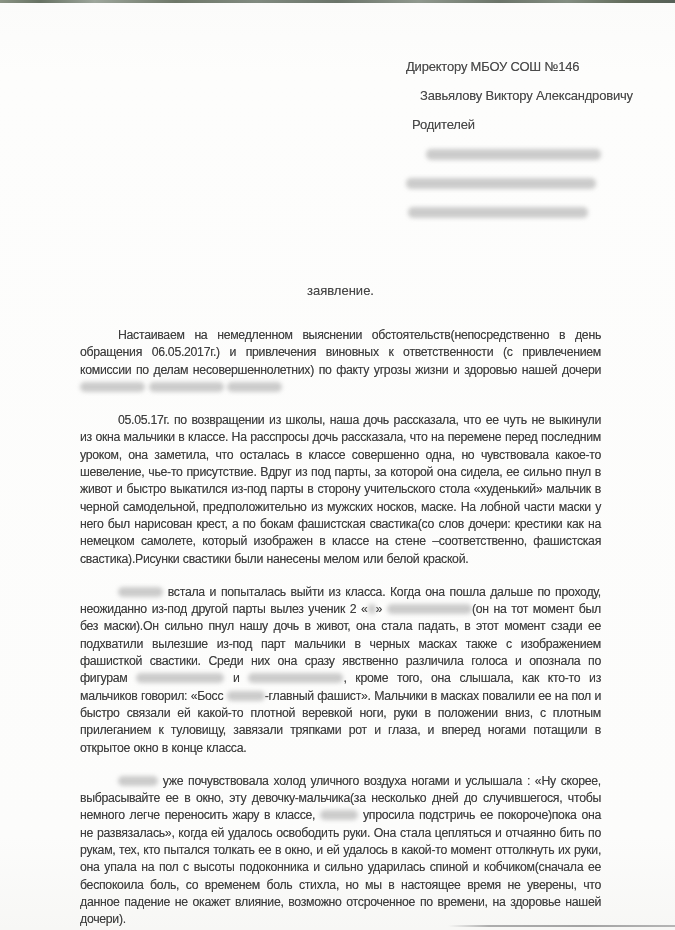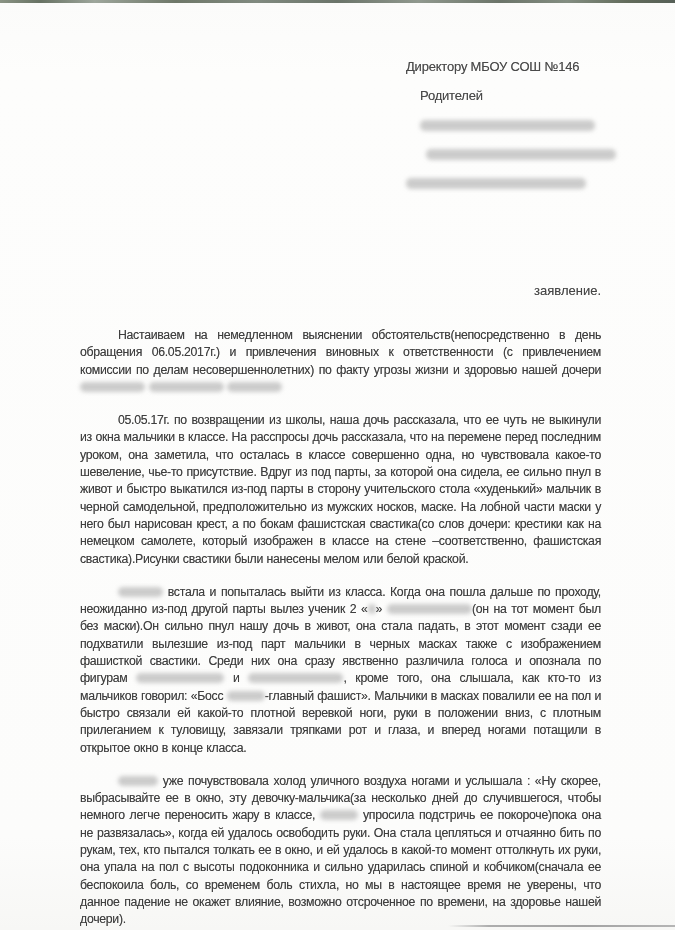--- a/index.html
+++ b/index.html
@@ -31,27 +31,27 @@
     background:linear-gradient(90deg, rgba(150,150,150,0) 0%, #adadad 18%, #a3a3a3 60%, #b5b5b5 100%);
   }
   .letter-header {
     position:absolute; left:406px; top:52px;
     font-size:13px; letter-spacing:-0.2px;
     color:#4a4a4a;
     text-shadow:0 0 0.5px rgba(74,74,74,0.55);
   }
   .h-line { height:29px; line-height:29px; white-space:nowrap; }
   .h-line:nth-child(2) { margin-left:14px; }
-  .h-line:nth-child(3) { margin-left:14px; }
+  .h-line:nth-child(3) { margin-left:6px; }
   .h-line:nth-child(4) { margin-left:20px; }
   .h-line:nth-child(6) { margin-left:2px; }
   .h-line:nth-child(7) { margin-left:10px; }
   .letter-title {
     position:absolute; top:283px; left:80px; width:521px;
-    text-align:right; font-size:13px; color:#474747;
+    text-align:center; font-size:13px; color:#474747;
     text-shadow:0 0 0.5px rgba(71,71,71,0.5);
   }
   .letter-body {
     position:absolute; top:311px; left:80px; width:521px;
     font-size:12.3px; line-height:17.3px;
     letter-spacing:-0.3px; word-spacing:0.4px;
     text-align:justify;
     color:#3f3f3f;
     text-shadow:0 0 0.5px rgba(63,63,63,0.55);
   }
@@ -66,20 +66,21 @@
   }
   .h-line .redact { height:11px; vertical-align:middle; }
 </style>
 </head>
 <body>
 
 <div class="scan-page">
   <div class="scan-edge-top"></div>
   <div class="letter-header">
       <div class="h-line"><span>Директору МБОУ СОШ №146</span></div>
+      <div class="h-line"><span>Завьялову Виктору Александровичу</span></div>
       <div class="h-line"><span>Родителей</span></div>
       <div class="h-line"><span class="redact" style="width: 175px;"></span></div>
       <div class="h-line"><span class="redact" style="width: 190px;"></span></div>
       <div class="h-line"><span class="redact" style="width: 180px;"></span></div>
     </div>
   <div class="letter-title">заявление.</div>
   <div class="letter-body">
       <p class="para"><span>Настаиваем на немедленном выяснении обстоятельств(непосредственно в день обращения 06.05.2017г.) и привлечения виновных к ответственности (с привлечением комиссии по делам несовершеннолетних) по факту угрозы жизни и здоровью нашей дочери </span><span class="redact" style="width: 65px;"></span><span> </span><span class="redact" style="width: 75px;"></span><span> </span><span class="redact" style="width: 55px;"></span></p>
       <p class="para"><span>05.05.17г. по возвращении из школы, наша дочь рассказала, что ее чуть не выкинули из окна мальчики в классе. На расспросы дочь рассказала, что на перемене перед последним уроком, она заметила, что осталась в классе совершенно одна, но чувствовала какое-то шевеление, чье-то присутствие. Вдруг из под парты, за которой она сидела, ее сильно пнул в живот и быстро выкатился из-под парты в сторону учительского стола «худенький» мальчик в черной самодельной, предположительно из мужских носков, маске. На лобной части маски  у него был нарисован крест, а по бокам фашистская свастика(со слов дочери: крестики как на немецком самолете, который изображен в классе на стене –соответственно, фашистская свастика).Рисунки свастики были нанесены мелом или белой краской.</span></p>
       <p class="para"><span class="redact" style="width: 45px;"></span><span> встала и попыталась выйти из класса. Когда она пошла дальше по проходу, неожиданно из-под другой парты вылез ученик 2 «</span><span class="redact" style="width: 8px;"></span><span>» </span><span class="redact" style="width: 85px;"></span><span>(он на тот момент был без маски).Он сильно пнул нашу дочь в живот, она стала падать, в этот момент сзади ее подхватили вылезшие из-под парт мальчики в черных масках также с изображением фашисткой свастики. Среди них она сразу явственно различила голоса и опознала по фигурам </span><span class="redact" style="width: 88px;"></span><span> и </span><span class="redact" style="width: 95px;"></span><span>, кроме того, она слышала, как кто-то из мальчиков говорил: «Босс </span><span class="redact" style="width: 38px;"></span><span>-главный фашист». Мальчики в масках повалили ее на пол и быстро связали ей какой-то плотной веревкой ноги, руки в положении вниз, с плотным прилеганием к туловищу, завязали тряпками рот и глаза, и вперед ногами потащили в открытое окно в конце класса.</span></p>

